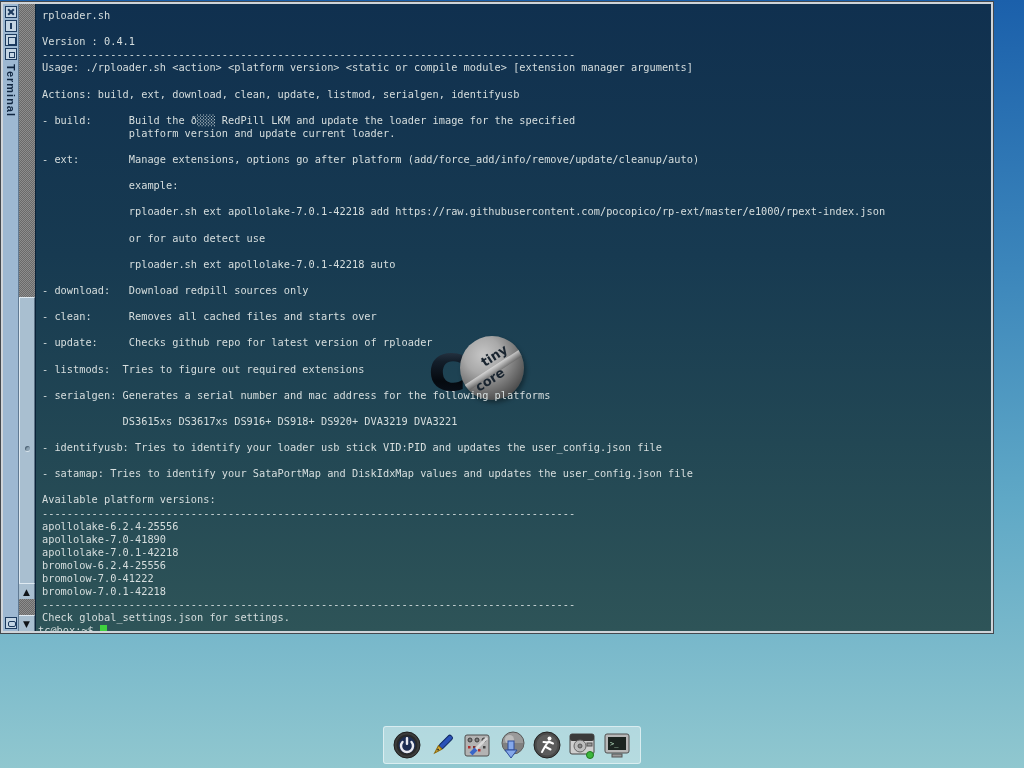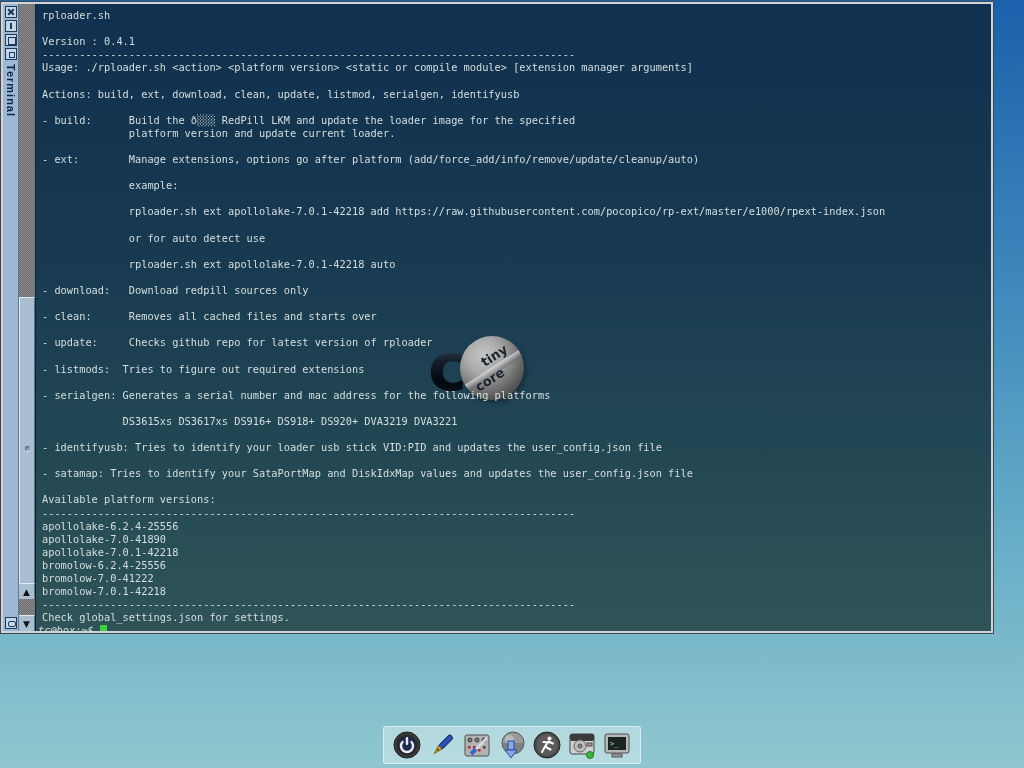--- a/index.html
+++ b/index.html
@@ -62,21 +62,21 @@
     flex:1 1 auto;position:relative;overflow:hidden;
     background:linear-gradient(180deg,#10304f 0%,#173a51 40%,#224754 70%,#2e5458 100%);
   }
   .term-text{
     position:relative;z-index:2;margin:0;padding:5px 0 0 6px;
     font-family:"DejaVu Sans Mono",monospace;font-size:10.3px;line-height:13.1px;
     color:#d6dede;white-space:pre;
   }
   .prompt-line{
     position:relative;z-index:2;padding-left:2px;white-space:pre;
-    font-family:"DejaVu Sans Mono",monospace;font-size:10.3px;line-height:13.1px;color:#d6dede;font-style:italic;
+    font-family:"DejaVu Sans Mono",monospace;font-size:10.3px;line-height:13.1px;color:#d6dede;
   }
   .cursor{display:inline-block;width:7px;height:11px;margin-left:6px;vertical-align:-2px;background:#3fd23f;}
 
   
   .logo{position:absolute;left:392px;top:331px;z-index:1;display:flex;align-items:center;
     font-family:"DejaVu Sans",sans-serif;font-weight:bold;}
   .logo-letter{
     font-size:66px;letter-spacing:-3px;line-height:66px;
     background:linear-gradient(180deg,#46596d 0%,#131e2a 40%,#05090f 70%,#0b1420 100%);
     -webkit-background-clip:text;background-clip:text;color:transparent;

